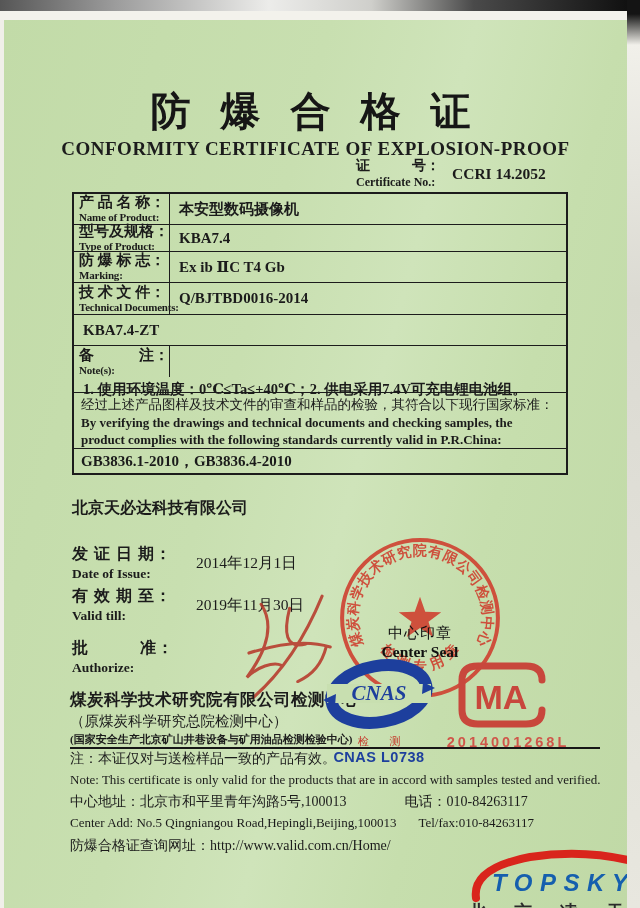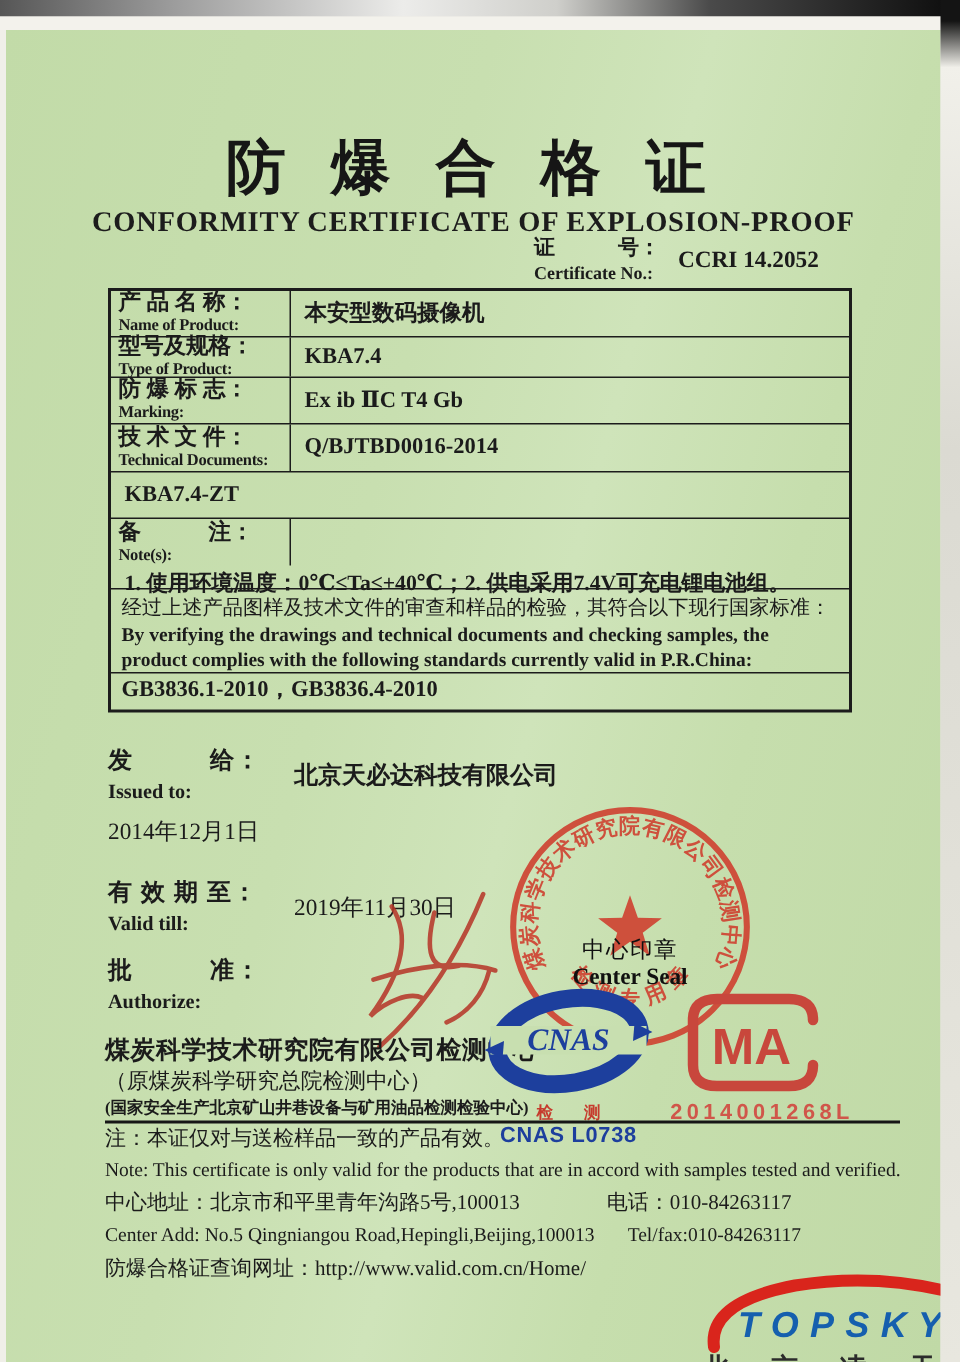--- a/index.html
+++ b/index.html
@@ -27,30 +27,30 @@
   .certno{position:absolute;left:352px;top:138px;display:flex;align-items:center;}
   .certno .lbl{width:96px;line-height:1.2;}
   .certno .lbl .cn{font-size:14px;font-weight:bold;}
   .certno .lbl .en{font-size:12px;font-weight:bold;}
   .certno .val{font-size:15.5px;font-weight:bold;}
 
   
   .cert-table{position:absolute;left:68px;top:172px;width:496px;border:2px solid #1c1c1c;box-sizing:border-box;}
   .t-row{display:flex;border-bottom:1px solid #1c1c1c;box-sizing:border-box;}
   .t-row:last-child{border-bottom:none;}
-  .t-label{width:120px;border-right:1px solid #1c1c1c;box-sizing:border-box;
+  .t-label{width:96px;border-right:1px solid #1c1c1c;box-sizing:border-box;
     padding:1px 3px 1px 5px;display:flex;flex-direction:column;justify-content:center;line-height:1.12;}
   .t-label .cn{font-size:15px;font-weight:bold;white-space:nowrap;}
   .t-label .en{font-size:11px;font-weight:bold;letter-spacing:-.2px;white-space:nowrap;}
   .t-value{flex:1;display:flex;align-items:center;padding:2px 6px 2px 9px;
     font-size:15px;font-weight:bold;line-height:1.4;}
   .t-full{display:block;padding:3px 7px;}
   .t-full .cn{font-size:13.5px;line-height:1.4;}
   .t-full .en{font-size:13px;font-weight:bold;line-height:1.3;}
-  .t-standards{font-size:15px;font-weight:bold;display:flex;padding:1px 7px;}
+  .t-standards{font-size:15px;font-weight:bold;display:flex;align-items:center;padding:1px 7px;}
 
   
   .issue-row{position:absolute;left:68px;display:flex;align-items:center;}
   .issue-row .lbl{width:124px;line-height:1.3;}
   .issue-row .lbl .cn{font-size:16px;font-weight:bold;letter-spacing:1px;white-space:nowrap;}
   .issue-row .lbl .en{font-size:13.5px;font-weight:bold;white-space:nowrap;}
   .issue-row .val{font-size:15.5px;margin-left:0;}
   .issue-row .val.company{font-weight:600;font-size:16px;}
 
   
@@ -61,21 +61,21 @@
   .signature{position:absolute;left:222px;top:568px;width:118px;height:122px;opacity:.85;}
 
   
   .org{position:absolute;left:66px;top:672px;line-height:1.0;}
   .org .l1{font-size:16.5px;font-weight:600;letter-spacing:.5px;margin-bottom:5px;}
   .org .l2{font-size:14.5px;font-weight:500;margin-bottom:6px;}
   .org .l3{font-size:11px;font-weight:600;}
   .rule{position:absolute;left:66px;top:727px;width:530px;border-top:2px solid #161616;}
 
   .cnas{position:absolute;left:316px;top:636px;width:118px;text-align:center;}
-  .cnas .sub{position:absolute;left:0;top:78px;width:100%;font-size:11px;font-weight:bold;
+  .cnas .sub{position:absolute;left:0;top:78px;width:100%;font-size:11px;font-weight:normal;
     color:#c63b2d;letter-spacing:9px;text-indent:9px;}
   .cnas .code{position:absolute;left:-4px;top:93px;width:126px;font-size:14.5px;font-weight:bold;
     color:#1d3f9d;font-family:"Liberation Sans",sans-serif;letter-spacing:.5px;}
   .ma{position:absolute;left:424px;top:638px;width:162px;}
   .ma svg{margin-left:26px;}
   .ma .code{position:absolute;left:0;top:76px;width:160px;text-align:center;font-size:14.5px;
     font-weight:bold;color:#d0564a;font-family:"Liberation Sans",sans-serif;letter-spacing:3px;}
 
   
   .f-line{position:absolute;left:66px;white-space:nowrap;}
@@ -152,27 +152,27 @@
       <div class="t-row t-full" style="height:56px;">
         <div class="cn">经过上述产品图样及技术文件的审查和样品的检验，其符合以下现行国家标准：</div>
         <div class="en">By verifying the drawings and technical documents and checking samples, the product complies with the following standards currently valid in P.R.China:</div>
       </div>
       <div class="t-row t-standards" style="height:24px;">
         <span>GB3836.1-2010，GB3836.4-2010</span>
       </div>
     </div>
 
     <div class="issue-row" style="top:478px;">
-      <div class="lbl">
-          <div class="cn">发　　　给：</div>
-          <div class="en">Issued to:</div>
+      <div class="val company">北京天必达科技有限公司</div>
+    </div>
+    <div class="issue-row" style="top:524px;">
+      <div class="lbl">
+          <div class="cn">发 证 日 期：</div>
+          <div class="en">Date of Issue:</div>
         </div>
-      <div class="val company">北京天必达科技有限公司</div>
-    </div>
-    <div class="issue-row" style="top:524px;">
       <div class="val">2014年12月1日</div>
     </div>
     <div class="issue-row" style="top:566px;">
       <div class="lbl">
           <div class="cn">有 效 期 至：</div>
           <div class="en">Valid till:</div>
         </div>
       <div class="val">2019年11月30日</div>
     </div>
     <div class="issue-row" style="top:618px;">

